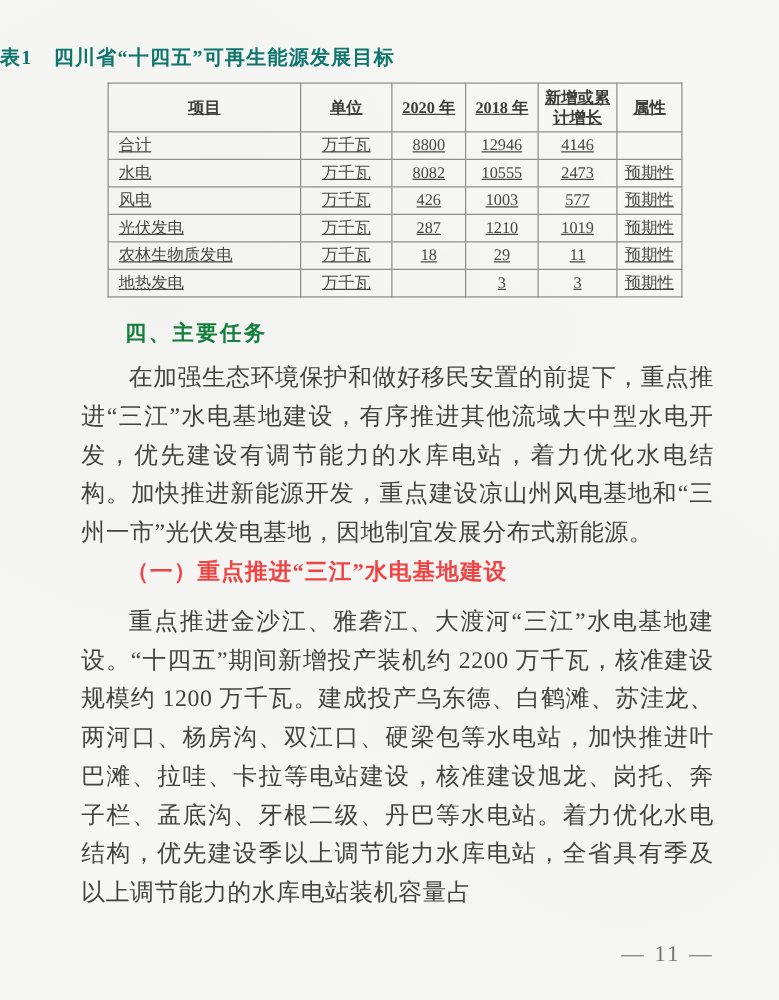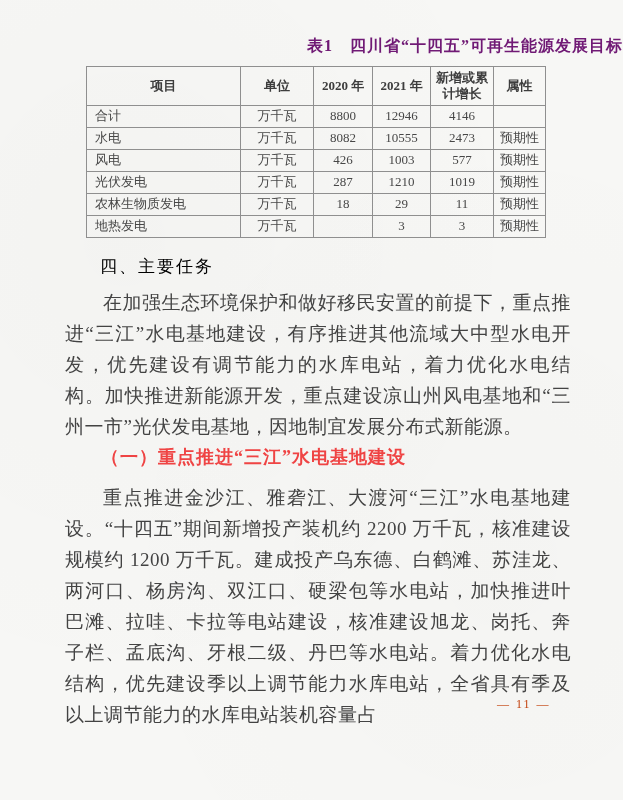--- a/index.html
+++ b/index.html
@@ -27,34 +27,35 @@
   }
 
   .page {
     position: relative;
     width: 623px;
     height: 800px;
   }
 
   .table-caption {
     padding-top: 36px;
-    text-align: right;
+    text-align: left;
     font-weight: bold;
     font-size: 16px;
     letter-spacing: 1px;
-    color: #701a75;
+    color: #0f766e;
   }
 
   table.targets {
     border-collapse: collapse;
     margin: 9px 0 0 86px;
     table-layout: fixed;
     width: 459px;
     font-size: 13px;
     color: #474747;
+    text-decoration: underline;
   }
   table.targets th,
   table.targets td {
     border: 1px solid #8f8f8f;
     padding: 0 4px;
     text-align: center;
     overflow: hidden;
     line-height: 1.25;
   }
   table.targets th {
@@ -72,24 +73,24 @@
   col.c-item   { width: 154px; }
   col.c-unit   { width: 73px; }
   col.c-2020   { width: 59px; }
   col.c-2025   { width: 58px; }
   col.c-growth { width: 63px; }
   col.c-attr   { width: 52px; }
 
   .section-heading {
     margin: 17px 0 0 100px;
     font-family: "Liberation Sans", "DejaVu Sans", sans-serif;
-    font-weight: normal;
+    font-weight: bold;
     font-size: 17px;
     letter-spacing: 2px;
-    color: #000000;
+    color: #15803d;
   }
 
   .body-para {
     margin: 9px 52px 0 65px;
     width: 506px;
     font-size: 19px;
     line-height: 31px;
     text-align: justify;
     text-justify: inter-ideograph;
     text-indent: 2em;
@@ -103,25 +104,25 @@
     text-indent: 2em;
     font-size: 18px;
     line-height: 31px;
     font-weight: bold;
     letter-spacing: 1px;
     color: #ef4444;
   }
 
   .page-number {
     position: absolute;
-    top: 697px;
+    top: 753px;
     left: 497px;
-    font-size: 12px;
+    font-size: 18px;
     letter-spacing: 2px;
-    color: #c2410c;
+    color: #737373;
   }
 </style>
 </head>
 <body>
 
 <div class="page">
 
   <div class="table-caption">表1　四川省“十四五”可再生能源发展目标</div>
 
   <table class="targets">
@@ -131,21 +132,21 @@
         <col class="c-2020">
       <col class="c-2025">
         <col class="c-growth">
         <col class="c-attr">
     </colgroup>
     <thead>
       <tr>
         <th>项目</th>
         <th>单位</th>
         <th>2020 年</th>
-        <th>2021 年</th>
+        <th>2018 年</th>
         <th>新增或累计增长</th>
         <th>属性</th>
       </tr>
     </thead>
     <tbody>
       <tr>
         <td class="item-cell">合计</td>
         <td>万千瓦</td>
         <td>8800</td>
         <td>12946</td>

